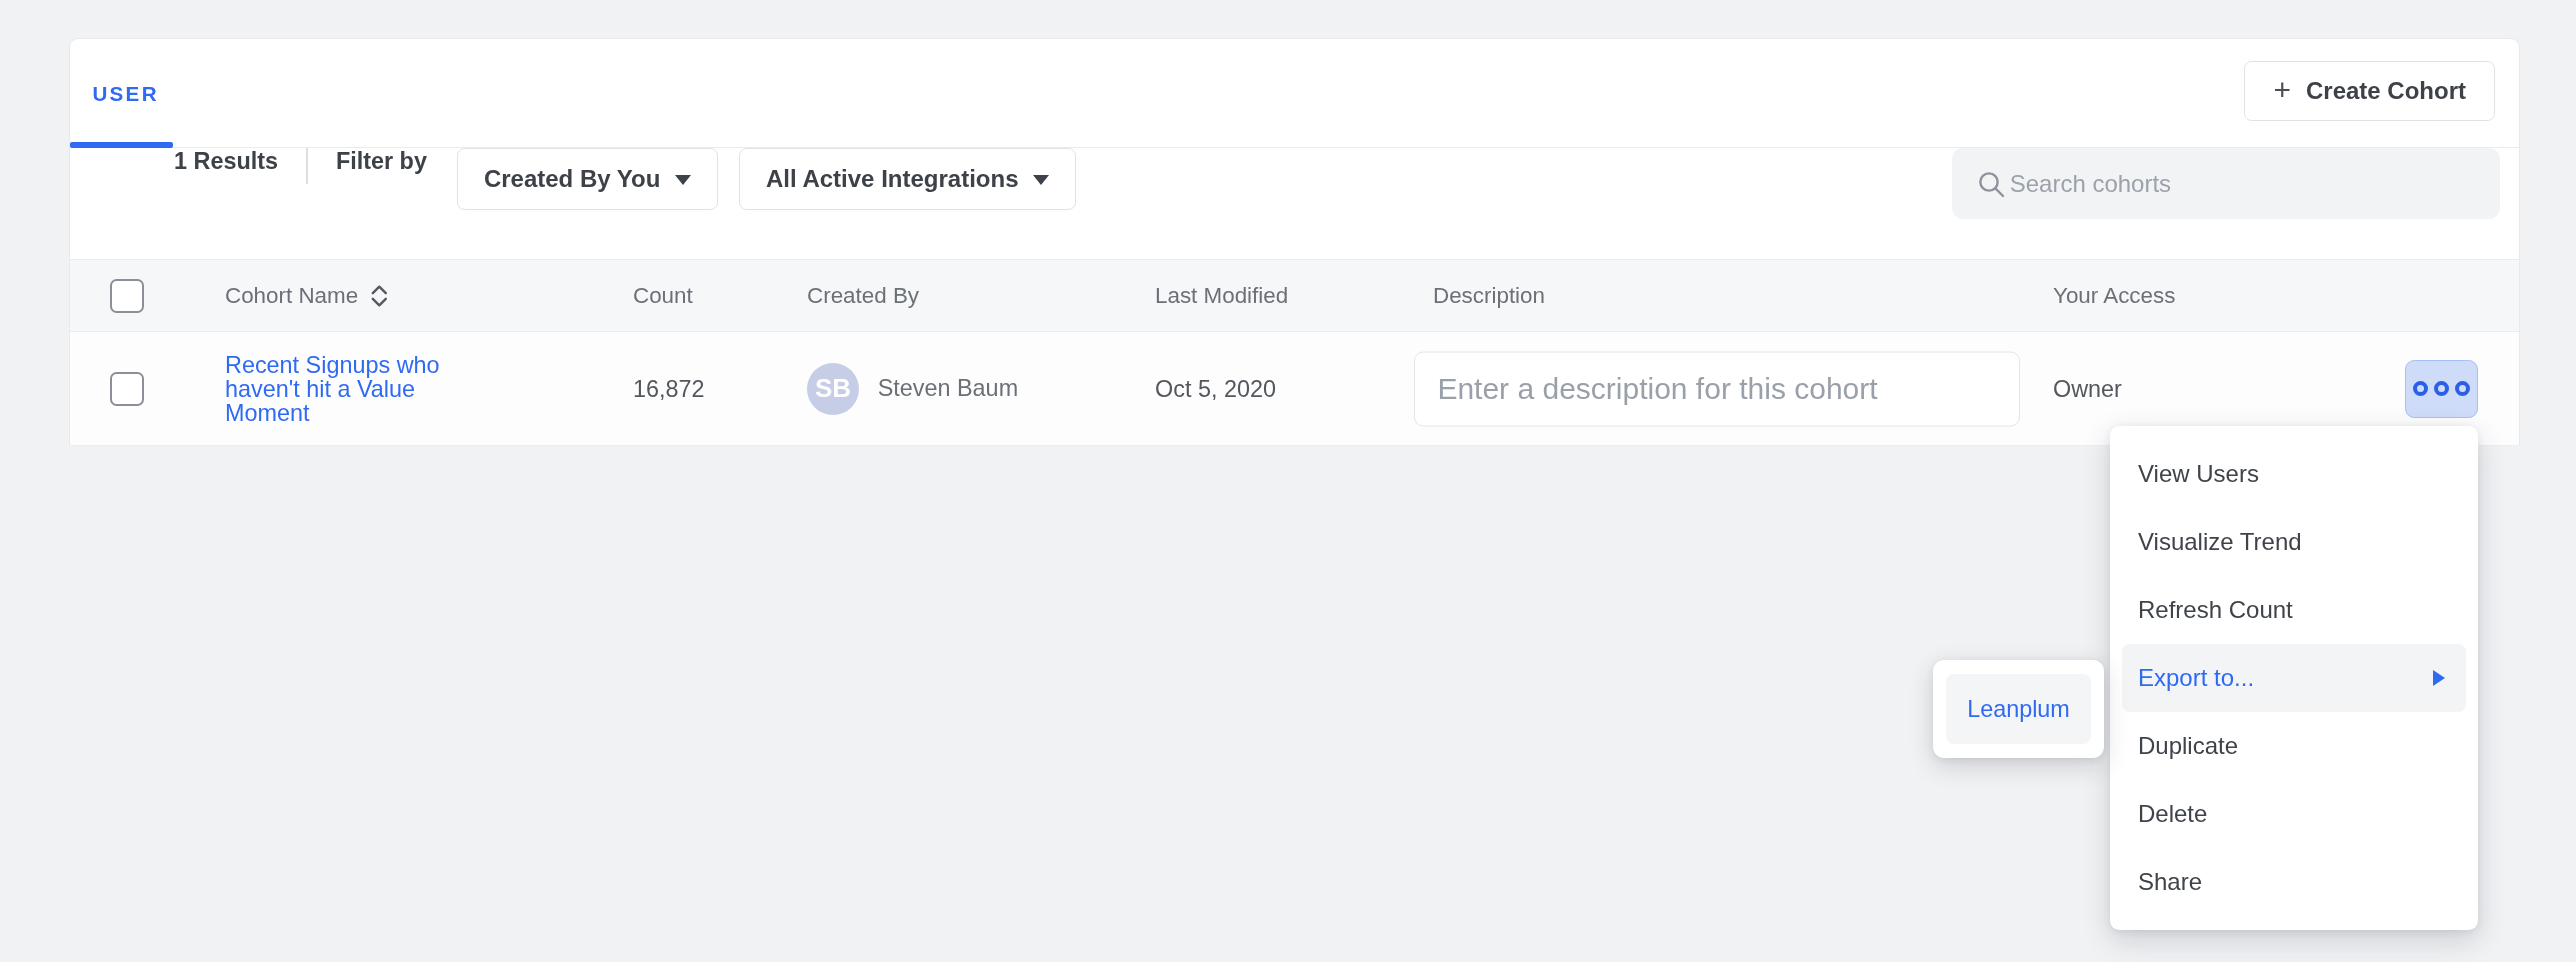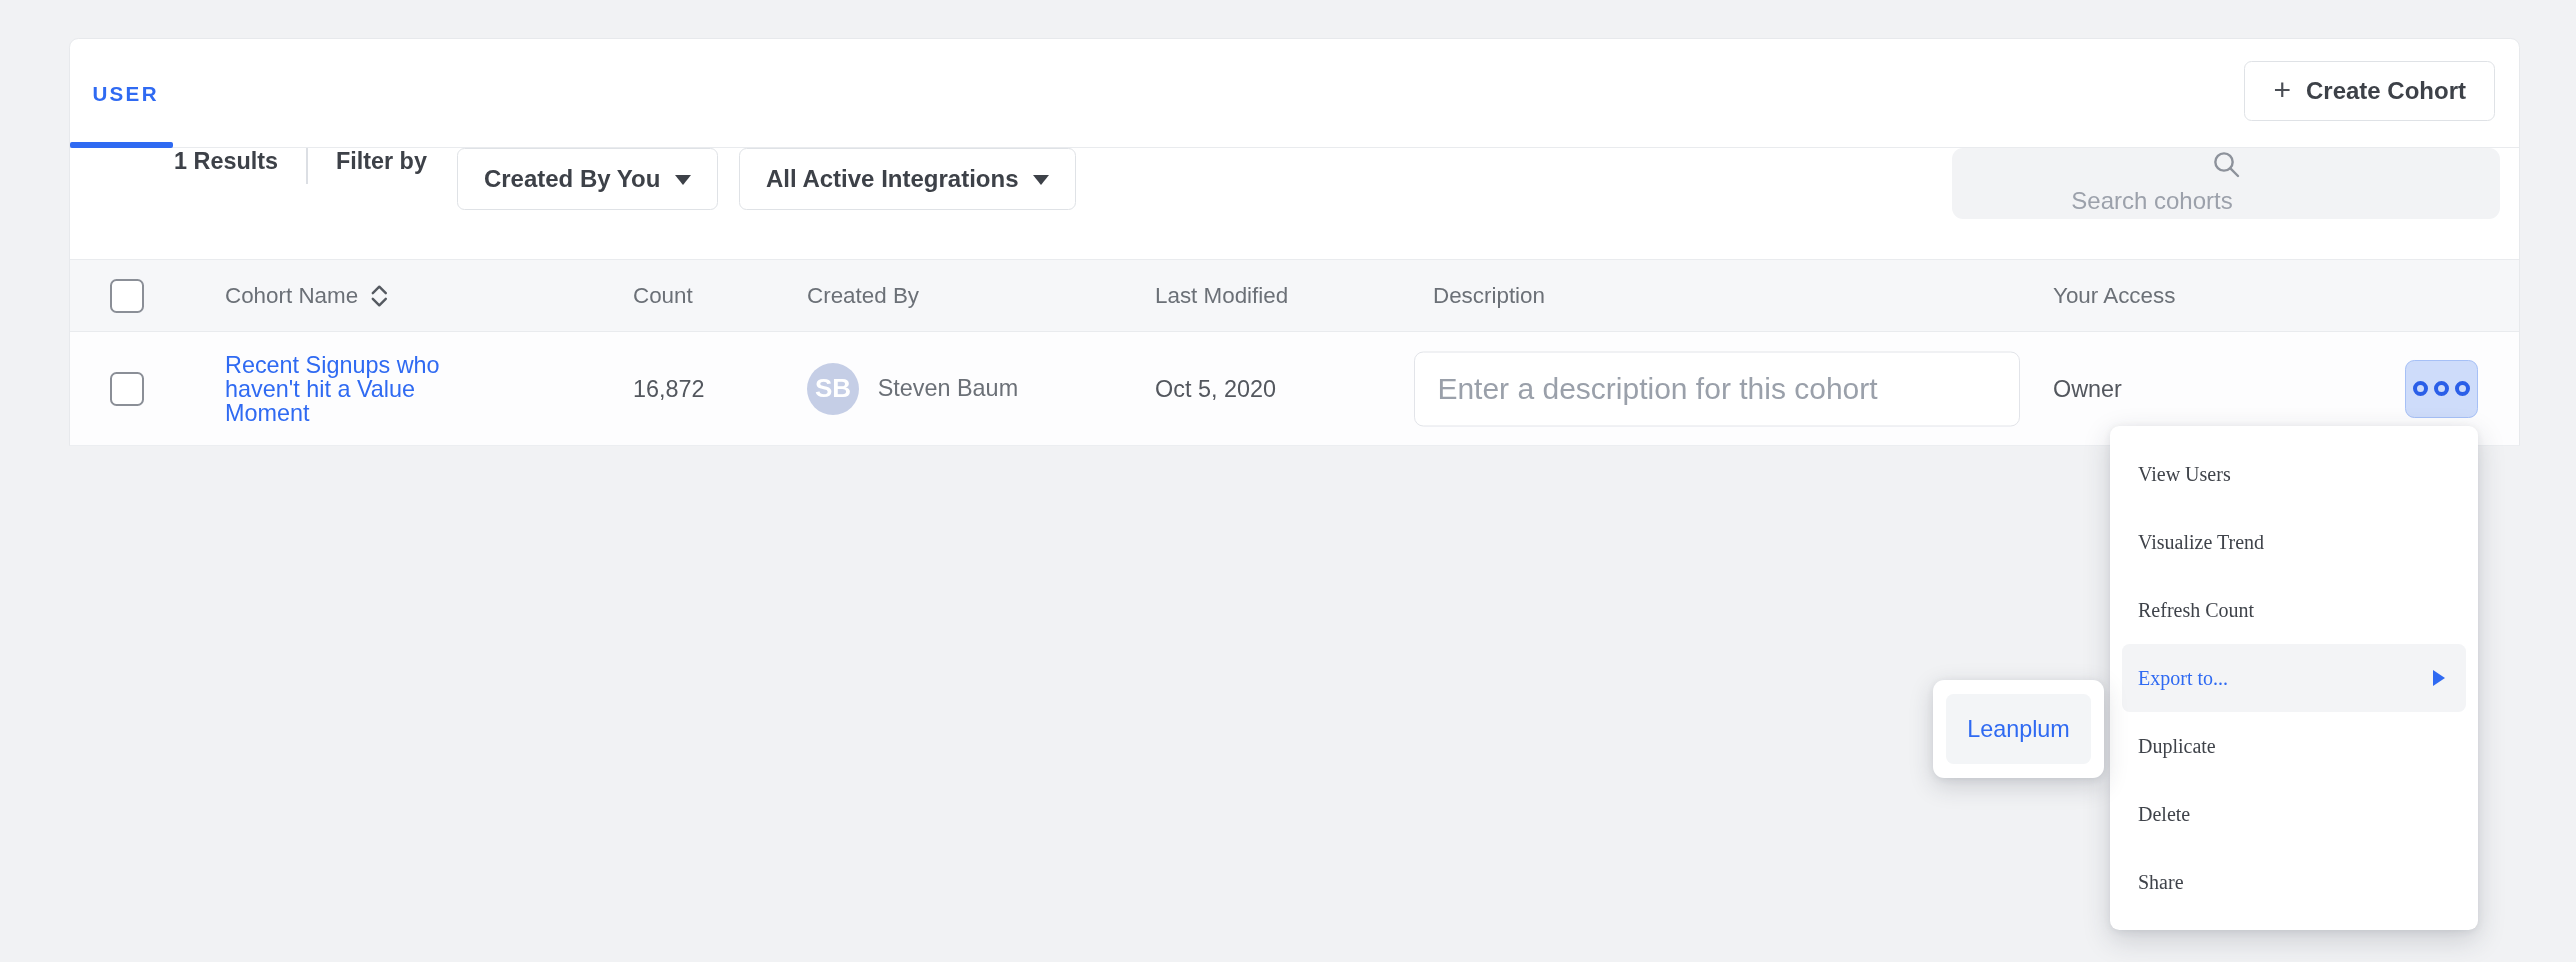--- a/index.html
+++ b/index.html
@@ -54,21 +54,21 @@
   }
   .dropdown-btn + .dropdown-btn { margin-left:20.6px; }
   .caret-down {
     width:0; height:0; border-left:8.4px solid transparent; border-right:8.4px solid transparent;
     border-top:10.3px solid #3d4148; margin-top:2.8px;
   }
   .filter-spacer { flex:1; }
   .searchbox {
     width:548px; height:71px; margin-right:18.7px;
     background:#f2f3f5; border-radius:11.2px;
-    display:flex; align-items:center; padding:0 22.4px; gap:3px;flex-direction:column;
+    display:flex; align-items:center; padding:0 22.4px; gap:3px;
   }
   .searchbox input {
     flex:1; border:none; outline:none; background:transparent;
     font-family:"Liberation Sans", sans-serif; font-size:24px; color:#3f434a;
   }
   .searchbox input::placeholder { color:#9ca1ab; }
 
   
   .thead {
     position:relative; height:73px; background:#f6f7f9;
@@ -125,34 +125,34 @@
 
   
   .context-menu {
     position:absolute; left:2110px; top:426px; width:368px;
     background:#fff; border-radius:9.3px;
     box-shadow:0 9.3px 28px rgba(40,45,60,0.18), 0 1.9px 7.5px rgba(40,45,60,0.08);
     padding:14px 0; z-index:20;
   }
   .menu-item {
     height:68px; display:flex; align-items:center; padding:0 28px;
-    font-size:20px; color:#3f434a; cursor:pointer; white-space:nowrap;font-family:Liberation Serif, serif;
+    font-size:24px; color:#3f434a; cursor:pointer; white-space:nowrap;
   }
   .menu-item.active {
     margin:0 12px; padding:0 20.6px 0 16px; border-radius:7.5px;
     background:#f3f4f6; color:#2f6af2; justify-content:space-between;
   }
   .submenu-arrow {
     width:0; height:0; border-top:8.4px solid transparent; border-bottom:8.4px solid transparent;
     border-left:12px solid #2f6af2;
   }
 
   
   .submenu {
-    position:absolute; left:1933px; top:680px; width:171px; height:98px;
+    position:absolute; left:1933px; top:660px; width:171px; height:98px;
     background:#fff; border-radius:11.2px;
     box-shadow:0 7.5px 24px rgba(40,45,60,0.18), 0 1.9px 7.5px rgba(40,45,60,0.08);
     padding:14px 13px; z-index:30;
   }
   .submenu-item {
     width:100%; height:100%; background:#f3f5f7; border-radius:7.5px;
     display:flex; align-items:center; justify-content:center;
     font-size:23.4px; color:#2f6af2; cursor:pointer;
   }
 

